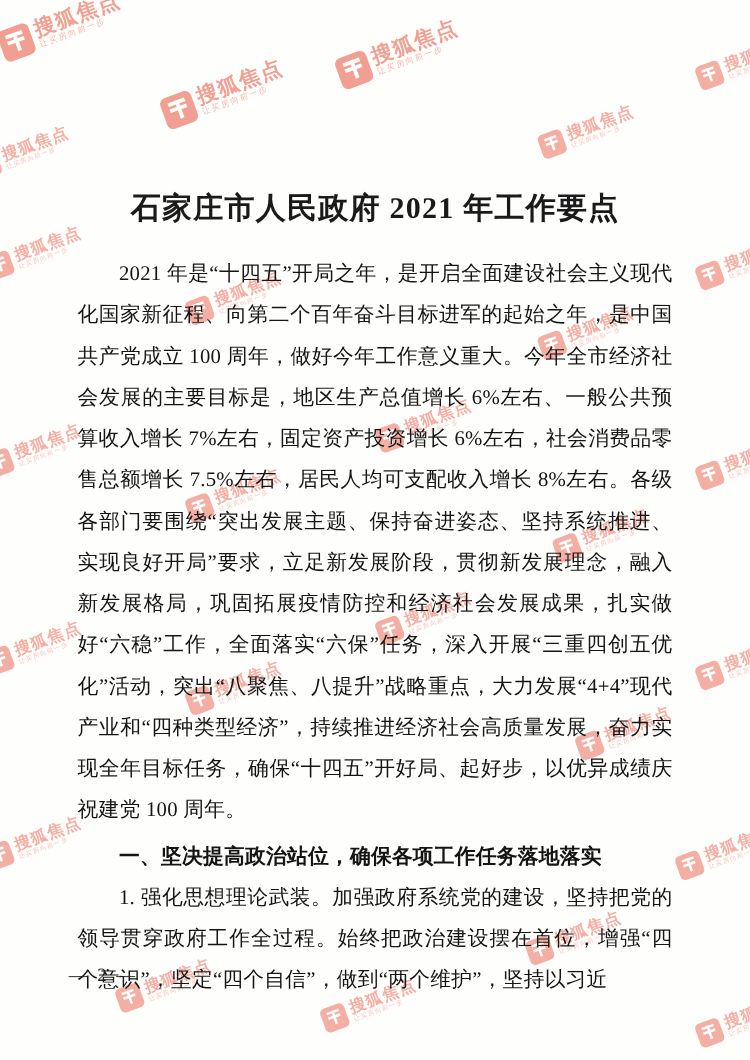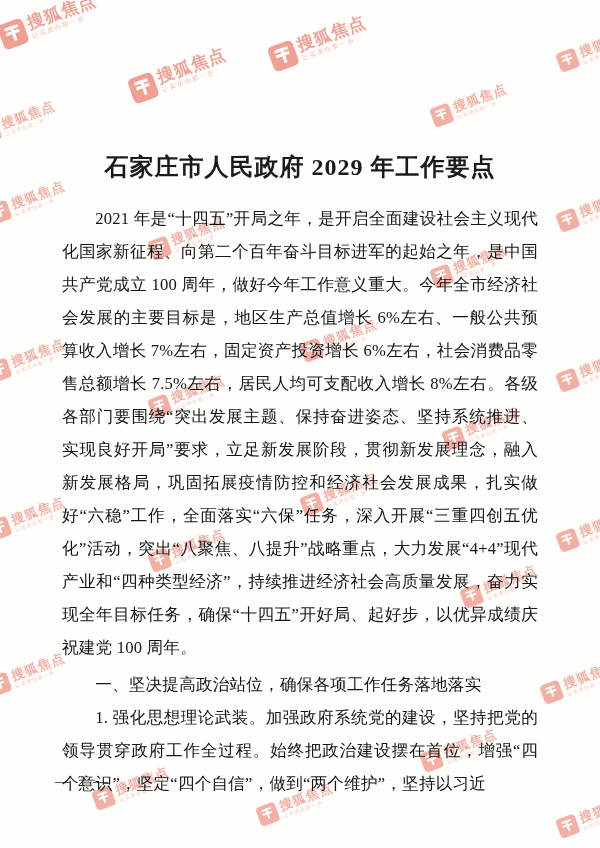--- a/index.html
+++ b/index.html
@@ -118,21 +118,21 @@
     text-align: justify;
     text-justify: inter-ideograph;
     letter-spacing: 0.2px;
   }
   #p-intro {
     margin-top: 19px;
     text-indent: 2em;
   }
   #h-section {
     margin-top: 4px;
-    font-weight: normal;
+    font-weight: bold;
     text-indent: 2em;
   }
   #p-item1 {
     text-indent: 2em;
   }
   #page-number {
     position: absolute;
     left: 0;
     right: 0;
     bottom: 58px;
@@ -355,21 +355,21 @@
       <span class="wm-logo"></span>
       <span class="wm-text">
         <span class="wm-main">搜狐焦点</span>
         <span class="wm-sub">让买房向前一步</span>
       </span>
     </div>
 
   </div>
 
   <div id="content">
-    <h1 id="doc-title">石家庄市人民政府 2029 年工作要点</h1>
+    <h1 id="doc-title">石家庄市人民政府 2021 年工作要点</h1>
     <p class="para" id="p-intro">2021 年是“十四五”开局之年，是开启全面建设社会主义现代化国家新征程、向第二个百年奋斗目标进军的起始之年，是中国共产党成立 100 周年，做好今年工作意义重大。今年全市经济社会发展的主要目标是，地区生产总值增长 6%左右、一般公共预算收入增长 7%左右，固定资产投资增长 6%左右，社会消费品零售总额增长 7.5%左右，居民人均可支配收入增长 8%左右。各级各部门要围绕“突出发展主题、保持奋进姿态、坚持系统推进、实现良好开局”要求，立足新发展阶段，贯彻新发展理念，融入新发展格局，巩固拓展疫情防控和经济社会发展成果，扎实做好“六稳”工作，全面落实“六保”任务，深入开展“三重四创五优化”活动，突出“八聚焦、八提升”战略重点，大力发展“4+4”现代产业和“四种类型经济”，持续推进经济社会高质量发展，奋力实现全年目标任务，确保“十四五”开好局、起好步，以优异成绩庆祝建党 100 周年。</p>
     <p class="para" id="h-section">一、坚决提高政治站位，确保各项工作任务落地落实</p>
     <p class="para" id="p-item1">1. 强化思想理论武装。加强政府系统党的建设，坚持把党的领导贯穿政府工作全过程。始终把政治建设摆在首位，增强“四个意识”，坚定“四个自信”，做到“两个维护”，坚持以习近</p>
   </div>
 
   <div id="page-number">— 2 —</div>
 
 </div>
 
 </body></html>

